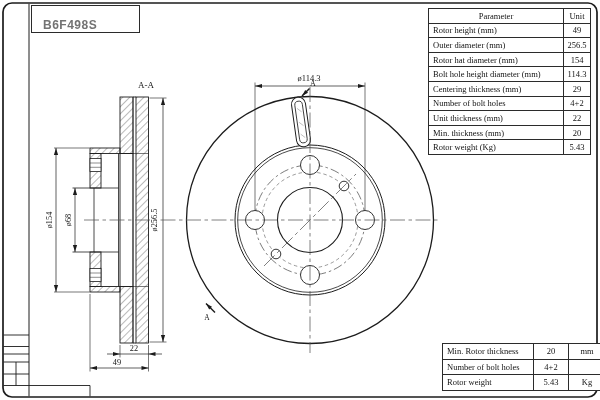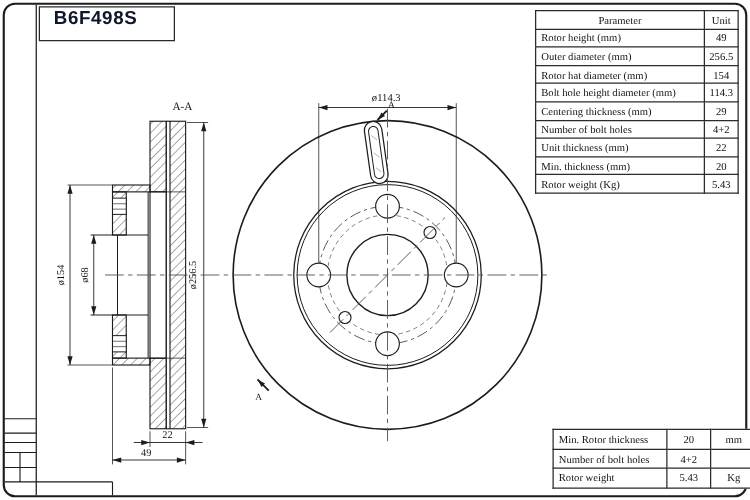--- a/index.html
+++ b/index.html
@@ -1,23 +1,23 @@
 <!DOCTYPE html>
 <html><head>
 <meta charset="utf-8">
 <style>
   html,body{margin:0;padding:0;background:#fff;}
   .stage{position:relative;width:600px;height:400px;background:#ffffff;overflow:hidden;
          font-family:"Liberation Serif", serif;color:#111;}
   .stage svg{position:absolute;left:0;top:0;}
   .partbox{position:absolute;left:31px;top:5px;width:109px;height:28px;
-           border:1.2px solid #2b2b2b;display:flex;align-items:flex-start;
+           border:1.2px solid #2b2b2b;display:flex;align-items:flex-end;
            padding-left:11px;box-sizing:border-box;
-           font-family:"Liberation Sans", sans-serif;font-size:15px;font-weight:600;
-           letter-spacing:0.5px;color:#0f172a;background:#fff;}
+           font-family:"Liberation Sans", sans-serif;font-size:12px;font-weight:600;
+           letter-spacing:0.5px;color:#737373;background:#fff;}
   table{position:absolute;border-collapse:collapse;table-layout:fixed;background:#fff;
         font-size:8.5px;color:#131313;}
   td,th{border:1px solid #2b2b2b;padding:0;font-weight:normal;overflow:hidden;white-space:nowrap;}
   .spec-table{left:428px;top:8px;width:162px;}
   .spec-table td,.spec-table th{height:13.6px;}
   .spec-table col.c-param{width:135px;}
   .spec-table col.c-val{width:27px;}
   .sum-table{left:442px;top:343px;width:163px;}
   .sum-table td{height:14.6px;}
   .sum-table col.c-param{width:91px;}

